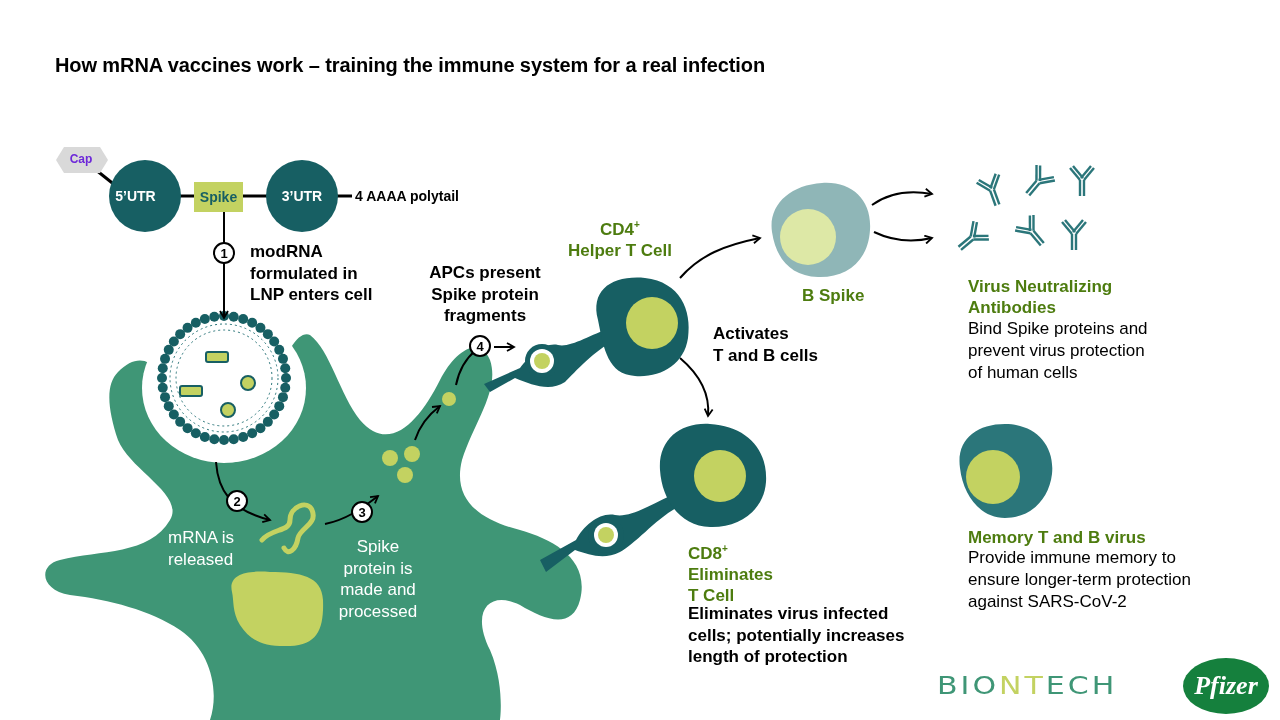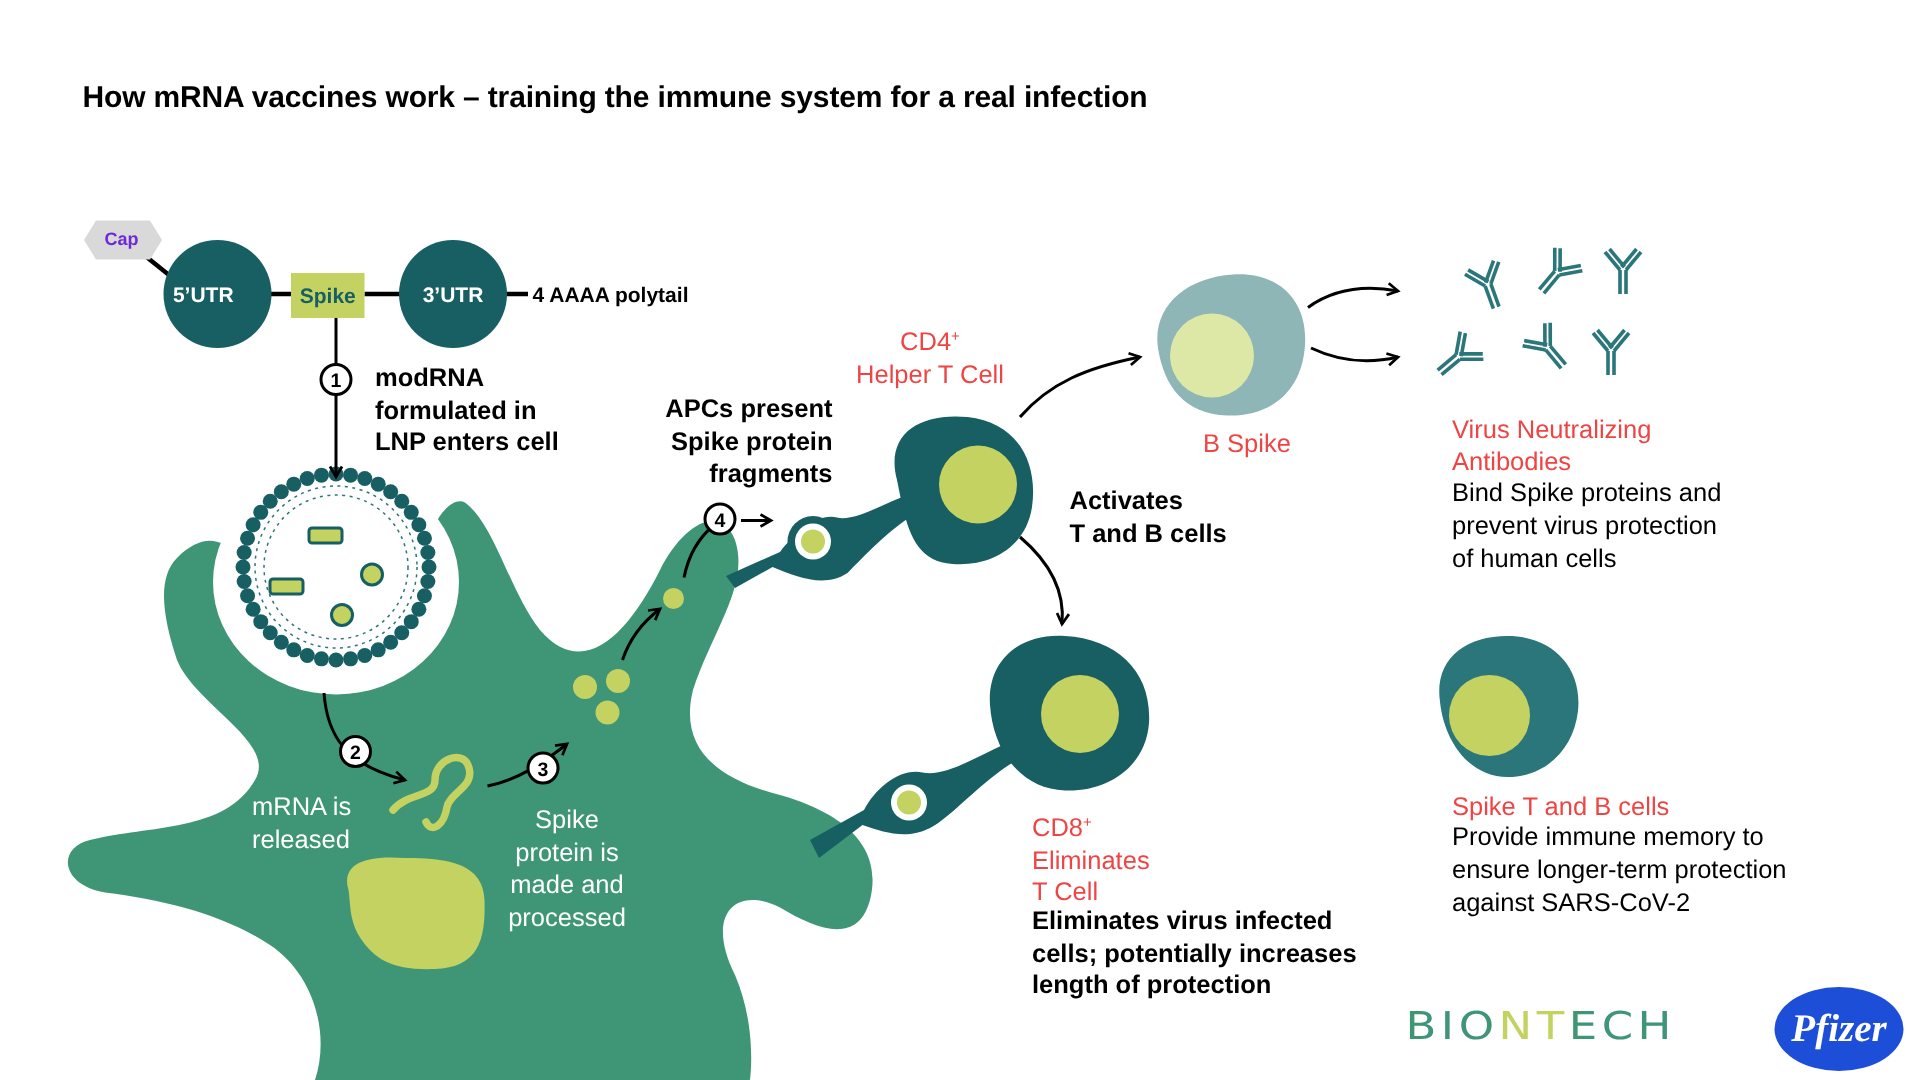--- a/index.html
+++ b/index.html
@@ -1,34 +1,34 @@
 <!DOCTYPE html>
 <html><head>
 <meta charset="utf-8">
 <style>
   html, body { margin: 0; padding: 0; background: #ffffff; }
   body { width: 1280px; height: 720px; position: relative; overflow: hidden; font-family: "Liberation Sans", sans-serif; }
   .abs { position: absolute; }
   .title { left: 55px; top: 54px; font-size: 20px; font-weight: bold; color: #000; letter-spacing: -0.1px; white-space: nowrap; }
   .txt-b { font-weight: bold; color: #000; font-size: 17px; line-height: 21.5px; }
   .txt-w { font-weight: normal; color: #fff; font-size: 17px; line-height: 21.5px; text-align: center; }
-  .txt-g { font-weight: normal; color: #ef4444; font-size: 17px; line-height: 21px; }
+  .txt-g { font-weight: bold; color: #4d7c0f; font-size: 17px; line-height: 21px; }
   .txt-n { color: #000; font-size: 17px; line-height: 22px; }
   .pre { white-space: pre-line; }
   svg.diagram { position: absolute; left: 0; top: 0; }
   .badge { position: absolute; width: 22px; height: 22px; border: 2px solid #000; border-radius: 50%; background: #fff;
            font-weight: bold; font-size: 13px; display: flex; align-items: center; justify-content: center; box-sizing: border-box; }
   .node-label { position: absolute; color: #fff; font-weight: bold; font-size: 14px; text-align: center; }
   .spike-box { position: absolute; left: 194px; top: 182px; width: 49px; height: 30px; background: #c3d261; color: #175f63;
                font-weight: bold; font-size: 14px; display: flex; align-items: center; justify-content: center; }
   .cap-label { position: absolute; left: 62px; top: 152px; width: 38px; text-align: center; color: #6d28d9; font-weight: bold; font-size: 12px; }
   .polytail { left: 355px; top: 188px; font-size: 14px; font-weight: bold; color: #000; white-space: nowrap; }
   .biontech { left: 937px; top: 670px; font-size: 30px; letter-spacing: 3px; color: #3f9676; font-family: "DejaVu Sans", sans-serif; font-weight: normal; transform: scaleY(0.85); transform-origin: left top; }
   .biontech .mid { color: #c3d261; }
-  .pfizer-logo { position: absolute; left: 1183px; top: 658px; width: 86px; height: 56px; border-radius: 50%; background: #1d4ed8;
+  .pfizer-logo { position: absolute; left: 1183px; top: 658px; width: 86px; height: 56px; border-radius: 50%; background: #15803d;
                  color: #fff; font-family: "Liberation Serif", serif; font-style: italic; font-weight: bold; font-size: 26px;
                  display: flex; align-items: center; justify-content: center; }
 </style>
 </head>
 <body>
 
 <svg class="diagram" width="1280" height="720" viewBox="0 0 1280 720">
   <defs>
     <marker id="arrowhead" markerWidth="10" markerHeight="10" refX="8" refY="5" orient="auto" markerUnits="userSpaceOnUse">
       <path d="M1,1 L8,5 L1,9" fill="none" stroke="#000" stroke-width="1.8"></path>
@@ -230,21 +230,21 @@
 
 <div class="abs txt-b pre" style="left:250px; top:241px;">modRNA
 formulated in
 LNP enters cell</div>
 <div class="abs txt-w pre" style="left:168px; top:527px; text-align:left;">mRNA is
 released</div>
 <div class="abs txt-w pre" style="left:318px; top:536px; width:120px;">Spike
 protein is
 made and
 processed</div>
-<div class="abs txt-b pre" style="left:415px; top:262px; width:140px; text-align:right;">APCs present
+<div class="abs txt-b pre" style="left:415px; top:262px; width:140px; text-align:center;">APCs present
 Spike protein
 fragments</div>
 
 <div class="abs txt-g" style="left:560px; top:214px; width:120px; text-align:center;">
   <span>CD4</span><sup style="font-size:10px;">+</sup><br>
   <span>Helper T Cell</span>
 </div>
 
 <div class="abs txt-b pre" style="left:713px; top:323px;">Activates
 T and B cells</div>
@@ -258,19 +258,19 @@
 <div class="abs txt-b pre" style="left:688px; top:603px;">Eliminates virus infected
 cells; potentially increases
 length of protection</div>
 
 <div class="abs txt-g pre" style="left:968px; top:276px;">Virus Neutralizing
 Antibodies</div>
 <div class="abs txt-n pre" style="left:968px; top:318px;">Bind Spike proteins and
 prevent virus protection
 of human cells</div>
 
-<div class="abs txt-g" style="left:968px; top:527px;">Spike T and B cells</div>
+<div class="abs txt-g" style="left:968px; top:527px;">Memory T and B virus</div>
 <div class="abs txt-n pre" style="left:968px; top:547px;">Provide immune memory to
 ensure longer-term protection
 against SARS-CoV-2</div>
 
 <div class="abs biontech"><span>BIO</span><span class="mid">NT</span><span>ECH</span></div>
 <div class="pfizer-logo">Pfizer</div>
 
 </body></html>

